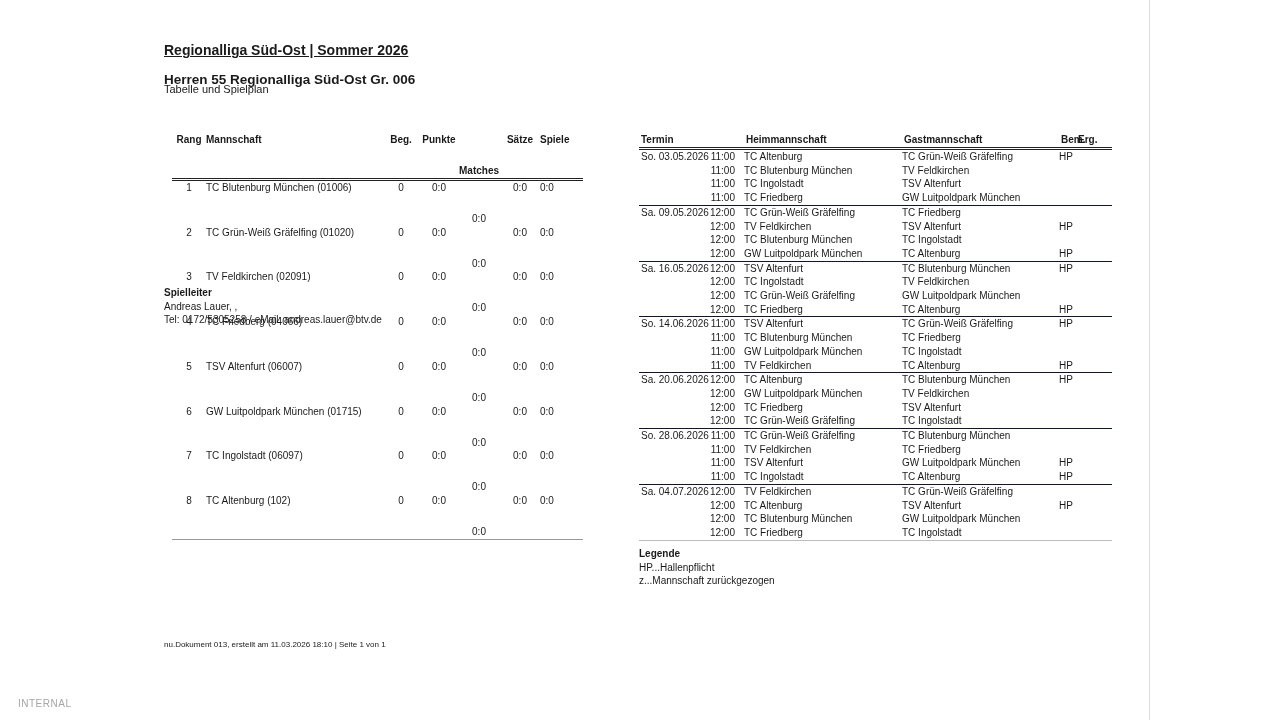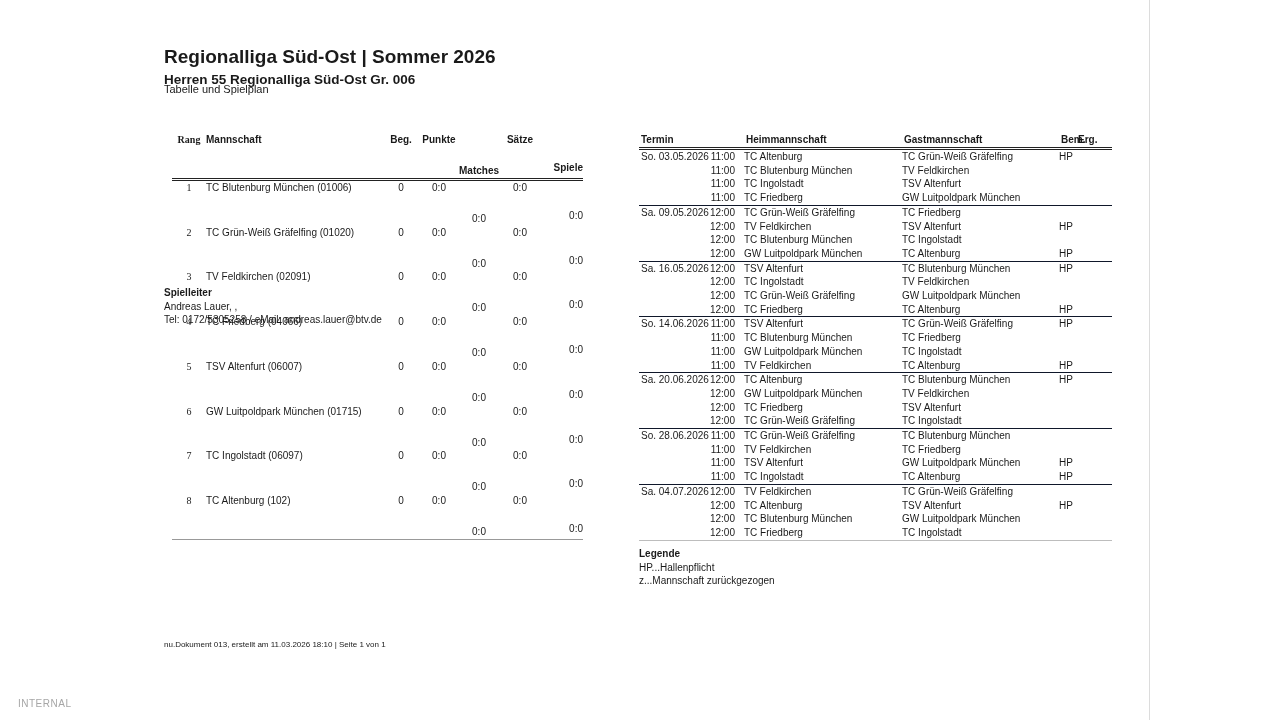--- a/index.html
+++ b/index.html
@@ -1,36 +1,36 @@
 <!DOCTYPE html>
 <html><head>
 <meta charset="utf-8">
 <style>
   html,body{margin:0;padding:0;}
   body{
     width:1280px;height:720px;position:relative;background:#ffffff;
     font-family:"Liberation Sans", sans-serif;color:#1a1a1a;overflow:hidden;
   }
   .page-edge{position:absolute;top:0;left:1149px;width:1px;height:720px;background:#dcdcdc;}
-  .doc-title{position:absolute;left:164px;top:33px;font-size:19px;font-weight:bold;white-space:nowrap;}
+  .doc-title{position:absolute;left:164px;top:33px;font-size:14px;font-weight:bold;white-space:nowrap;text-decoration:underline;}
   .doc-subtitle{position:absolute;left:164px;top:61px;font-size:13.5px;font-weight:bold;white-space:nowrap;}
   .doc-section{position:absolute;left:164px;top:83px;font-size:11px;white-space:nowrap;}
 
   
   .standings{position:absolute;left:172px;top:133px;width:411px;font-size:10px;}
   .s-header{display:flex;font-weight:bold;line-height:14px;border-bottom:3px double #222;}
   .s-row{display:flex;line-height:13.7px;}
   .s-body{border-bottom:1px solid #999;}
-  .c-rang{width:34px;text-align:center;font-family:Liberation Serif, serif;}
+  .c-rang{width:34px;text-align:center;}
   .c-mann{flex:1;text-align:left;white-space:nowrap;overflow:hidden;}
   .c-beg{width:38px;text-align:center;}
   .c-punkte{width:38px;text-align:center;}
   .c-matches{width:42px;text-align:center;margin-top:31px;}
   .c-saetze{width:40px;text-align:center;}
-  .c-spiele{width:43px;text-align:right;margin-top:28px;}
+  .c-spiele{width:43px;text-align:left;}
 
   
   .spielleiter{position:absolute;left:164px;top:286px;font-size:10px;line-height:13.7px;}
   .legende{position:absolute;left:639px;top:547px;font-size:10px;line-height:13.7px;}
   .block-heading{font-weight:bold;}
 
   
   .schedule{position:absolute;left:639px;top:133px;width:473px;font-size:10px;}
   .h-row{display:flex;font-weight:bold;line-height:14px;border-bottom:3px double #222;}
   .m-row{display:flex;line-height:13.7px;}

